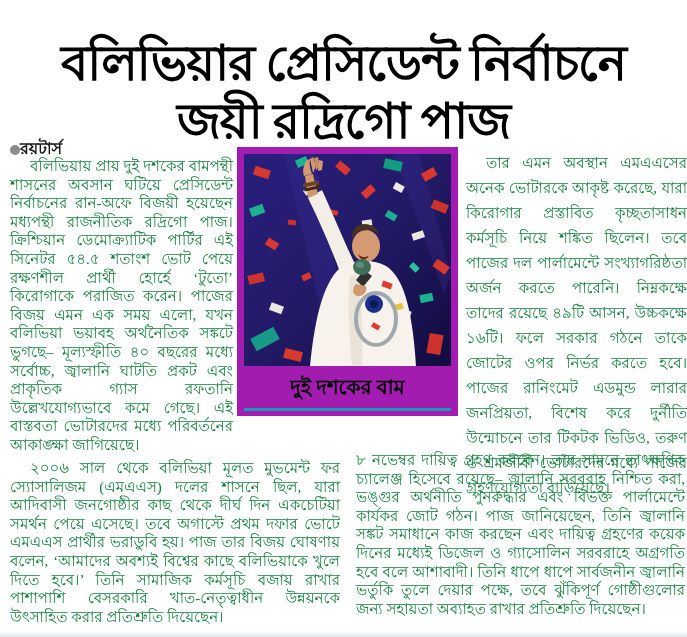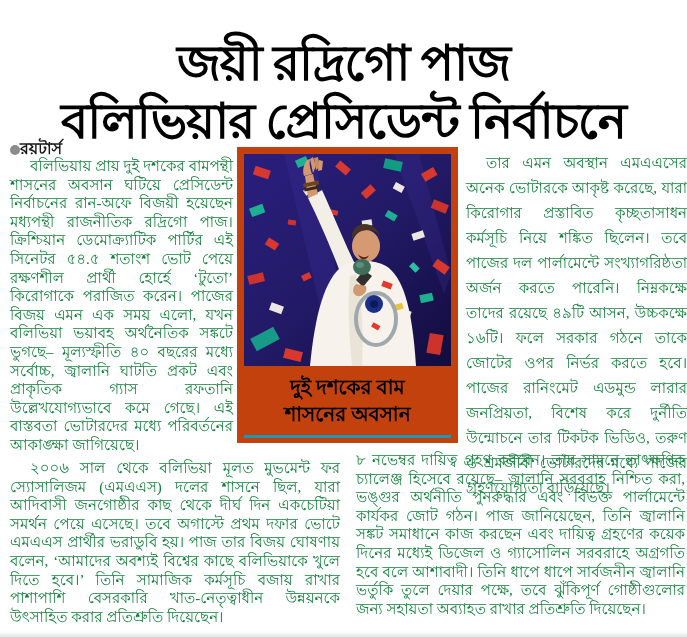--- a/index.html
+++ b/index.html
@@ -29,42 +29,42 @@
   }
   .body-text p{margin:0;}
   .body-text p.indent{text-indent:20px;}
   #col1{top:157px;left:10px;width:223px;height:300px;}
   #col3{top:151px;left:466px;width:221px;height:310px;line-height:25px;}
   #bottom-left{top:459px;left:10px;width:330px;height:172px;}
   #bottom-right{top:451px;left:356px;width:329px;height:172px;}
   
   #photo-box{
     position:absolute;top:147px;left:237px;width:221px;
-    background:#c2410c;padding:7px 7px 4px 7px;box-sizing:border-box;
+    background:#a21caf;padding:7px 7px 4px 7px;box-sizing:border-box;
   }
   #photo-frame{width:207px;height:212px;display:block;background:#1c1552;}
   #photo-caption{
     text-align:center;font-weight:bold;font-size:20px;line-height:27px;
     padding:8px 0 7px 0;color:#000;
   }
   #caption-rule{height:3px;background:#1f97b2;margin-bottom:1px;}
   
   #bottom-strip{
     position:absolute;left:0;top:631px;width:687px;height:6px;
     background:linear-gradient(to bottom,#ffffff,#dfe7ea);
   }
 </style>
 </head>
 <body>
 
 <div id="page">
 
   <h1 id="headline">
+    <span class="hl-line">বলিভিয়ার প্রেসিডেন্ট নির্বাচনে</span>
     <span class="hl-line">জয়ী রদ্রিগো পাজ</span>
-    <span class="hl-line">বলিভিয়ার প্রেসিডেন্ট নির্বাচনে</span>
   </h1>
 
   <div id="byline-row">
     <span id="byline-bullet"></span>
     <span id="byline-label">রয়টার্স</span>
   </div>
 
   <div id="col1" class="body-text">
     <p class="indent">বলিভিয়ায় প্রায় দুই দশকের বামপন্থী শাসনের অবসান ঘটিয়ে প্রেসিডেন্ট নির্বাচনের রান-অফে বিজয়ী হয়েছেন মধ্যপন্থী রাজনীতিক রদ্রিগো পাজ। ক্রিশ্চিয়ান ডেমোক্র্যাটিক পার্টির এই সিনেটর ৫৪.৫ শতাংশ ভোট পেয়ে রক্ষণশীল প্রার্থী হোর্হে ‘টুতো’ কিরোগাকে পরাজিত করেন। পাজের বিজয় এমন এক সময় এলো, যখন বলিভিয়া ভয়াবহ অর্থনৈতিক সঙ্কটে ভুগছে– মূল্যস্ফীতি ৪০ বছরের মধ্যে সর্বোচ্চ, জ্বালানি ঘাটতি প্রকট এবং প্রাকৃতিক গ্যাস রফতানি উল্লেখযোগ্যভাবে কমে গেছে। এই বাস্তবতা ভোটারদের মধ্যে পরিবর্তনের আকাঙ্ক্ষা জাগিয়েছে।</p>
   </div>
@@ -143,21 +143,20 @@
 
         <path d="M112,130 C108,134 108,140 113,142 C119,143 124,138 122,132 Z" fill="#d0996f"></path>
 
         <ellipse cx="132" cy="165" rx="20" ry="26" fill="none" stroke="#9fa8ad" stroke-width="4"></ellipse>
         <circle cx="130" cy="150" r="9" fill="#1b2f8a"></circle>
         <circle cx="130" cy="150" r="4" fill="#0d1b55"></circle>
       </g>
     </svg>
     <figcaption id="photo-caption">
       <span style="display:block">দুই দশকের বাম</span>
-      <span style="display:block">শাসনের অবসান</span>
     </figcaption>
     <div id="caption-rule"></div>
   </figure>
 
   <div id="col3" class="body-text">
     <p class="indent">তার এমন অবস্থান এমএএসের অনেক ভোটারকে আকৃষ্ট করেছে, যারা কিরোগার প্রস্তাবিত কৃচ্ছতাসাধন কর্মসূচি নিয়ে শঙ্কিত ছিলেন। তবে পাজের দল পার্লামেন্টে সংখ্যাগরিষ্ঠতা অর্জন করতে পারেনি। নিম্নকক্ষে তাদের রয়েছে ৪৯টি আসন, উচ্চকক্ষে ১৬টি। ফলে সরকার গঠনে তাকে জোটের ওপর নির্ভর করতে হবে। পাজের রানিংমেট এডমুন্ড লারার জনপ্রিয়তা, বিশেষ করে দুর্নীতি উন্মোচনে তার টিকটক ভিডিও, তরুণ ও শ্রমজীবী ভোটারদের মধ্যে পাজের গ্রহণযোগ্যতা বাড়িয়েছে।</p>
   </div>
 
   <div id="bottom-left" class="body-text">
     <p class="indent">২০০৬ সাল থেকে বলিভিয়া মূলত মুভমেন্ট ফর স্যোসালিজম (এমএএস) দলের শাসনে ছিল, যারা আদিবাসী জনগোষ্ঠীর কাছ থেকে দীর্ঘ দিন একচেটিয়া সমর্থন পেয়ে এসেছে। তবে অগাস্টে প্রথম দফার ভোটে এমএএস প্রার্থীর ভরাডুবি হয়। পাজ তার বিজয় ঘোষণায় বলেন, ‘আমাদের অবশ্যই বিশ্বের কাছে বলিভিয়াকে খুলে দিতে হবে।’ তিনি সামাজিক কর্মসূচি বজায় রাখার পাশাপাশি বেসরকারি খাত-নেতৃত্বাধীন উন্নয়নকে উৎসাহিত করার প্রতিশ্রুতি দিয়েছেন।</p>

